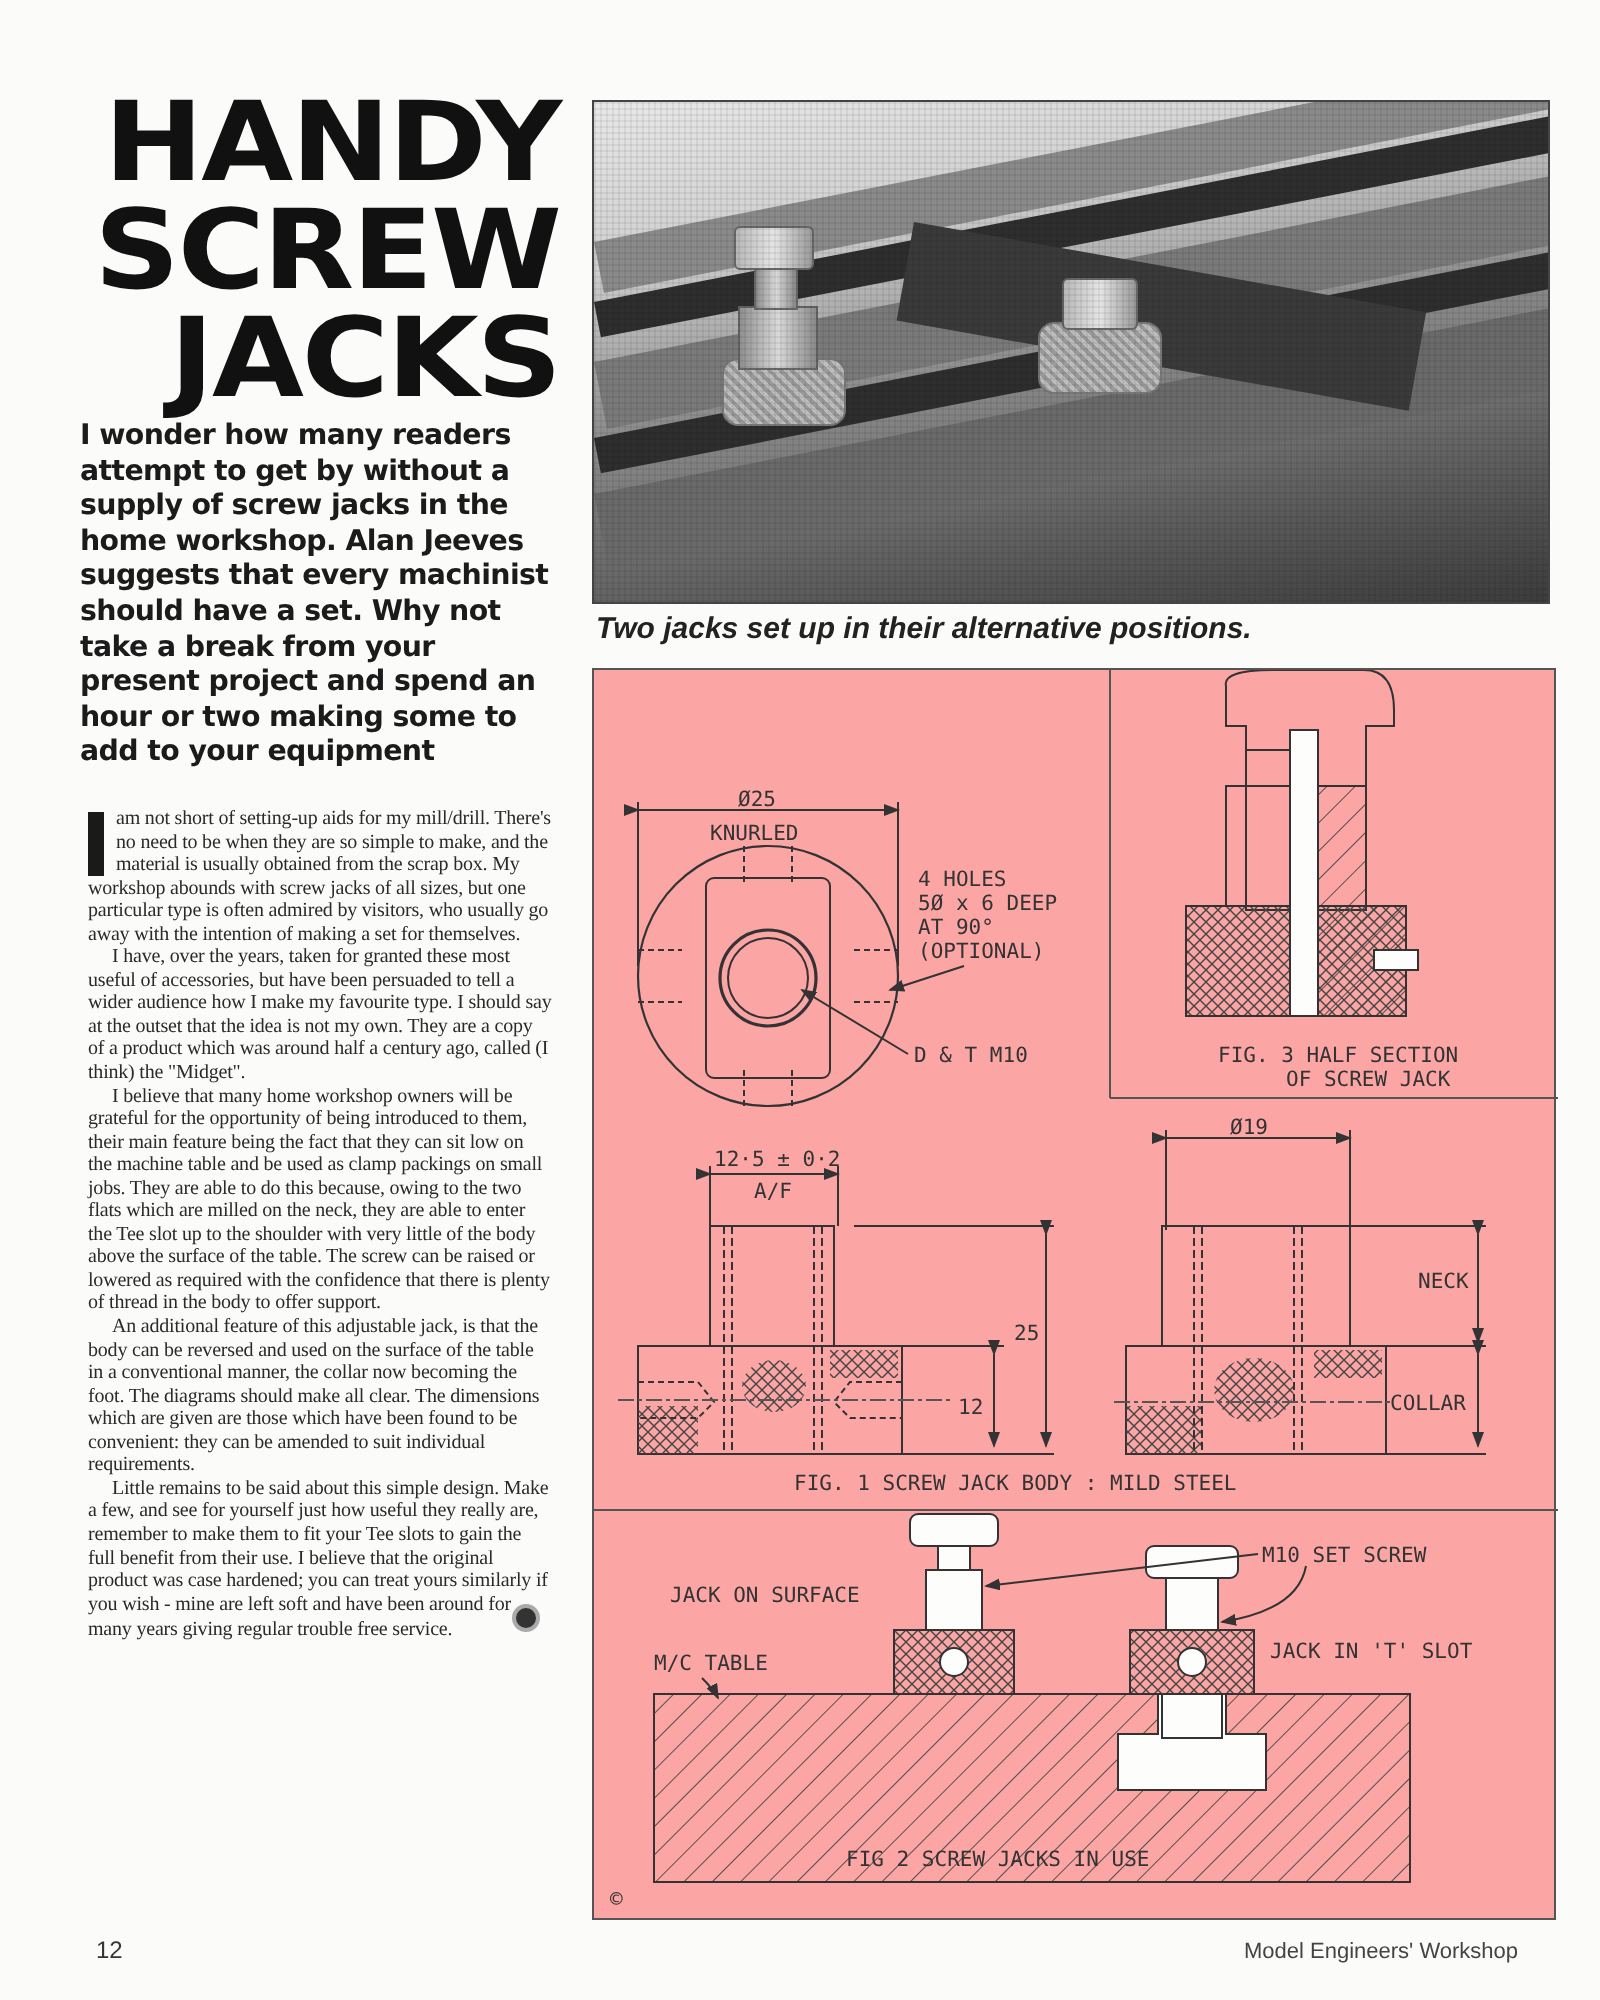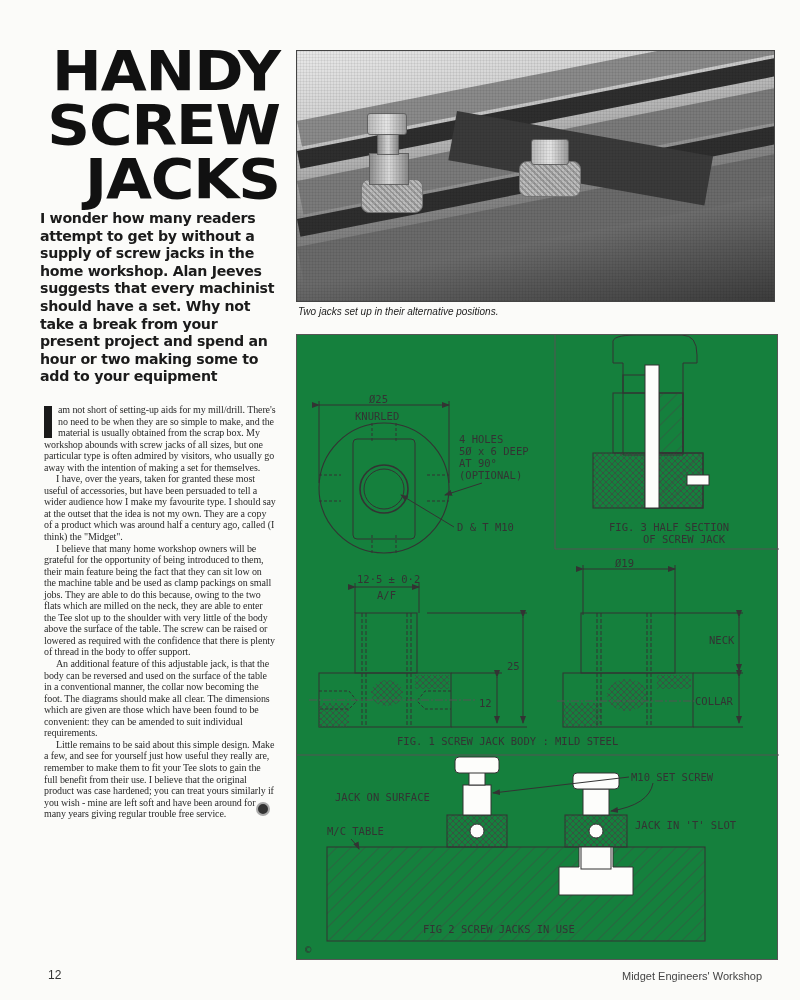--- a/index.html
+++ b/index.html
@@ -47,27 +47,27 @@
   }
   .photo .rail { position: absolute; background: #6b6b6b; transform-origin: left top; }
   .photo .slot { position: absolute; background: #2e2e2e; transform-origin: left top; }
   .photo .jack { position: absolute; }
   .photo .knurl { position: absolute; border-radius: 8px; background: repeating-linear-gradient(45deg,#bdbdbd 0 2px,#9a9a9a 2px 4px); border: 1px solid #777; }
   .photo .hex { position: absolute; background: linear-gradient(90deg,#b8b8b8,#e5e5e5,#9a9a9a); border: 1px solid #666; border-radius: 3px; }
   .photo .shaft { position: absolute; background: linear-gradient(90deg,#8f8f8f,#d9d9d9,#8a8a8a); border: 1px solid #666; }
   .photo .screen { position: absolute; inset: 0; background: repeating-linear-gradient(0deg, rgba(0,0,0,0.06) 0 1px, transparent 1px 3px), repeating-linear-gradient(90deg, rgba(0,0,0,0.06) 0 1px, transparent 1px 3px); }
 
   .caption {
-    position: absolute; left: 298px; top: 306px; font-size: 10px; font-weight: normal;
+    position: absolute; left: 298px; top: 306px; font-size: 15px; font-weight: bold;
     font-style: italic; color: #222;
   }
 
   .drawing {
     position: absolute; left: 296px; top: 334px; width: 482px; height: 626px;
-    border: 1px solid #555; background: #15803d;
+    border: 1px solid #555; background: #fca5a5;
   }
   .drawing svg { position: absolute; left: 0; top: 0; }
   .dlabel { font-family: "DejaVu Sans Mono", monospace; font-size: 10.5px; fill: #333; }
 </style>
 </head>
 <body>
 
 <div class="title">
   <span>HANDY</span>
   <span>SCREW</span>
@@ -221,13 +221,13 @@
       <text class="dlabel" x="338" y="494">JACK IN 'T' SLOT</text>
       <text class="dlabel" x="30" y="500">M/C TABLE</text>
       <path d="M54 504 Q60 510 62 514" fill="none" stroke="#333" marker-end="url(#ar)"></path>
       <text class="dlabel" x="126" y="598">FIG 2   SCREW JACKS IN USE</text>
       <text class="dlabel" x="8" y="618">©</text>
     </g>
   </svg>
 </div>
 
 <div class="page-num">12</div>
-<div class="footer">Midget Engineers' Workshop</div>
+<div class="footer">Model Engineers' Workshop</div>
 
 </body></html>

